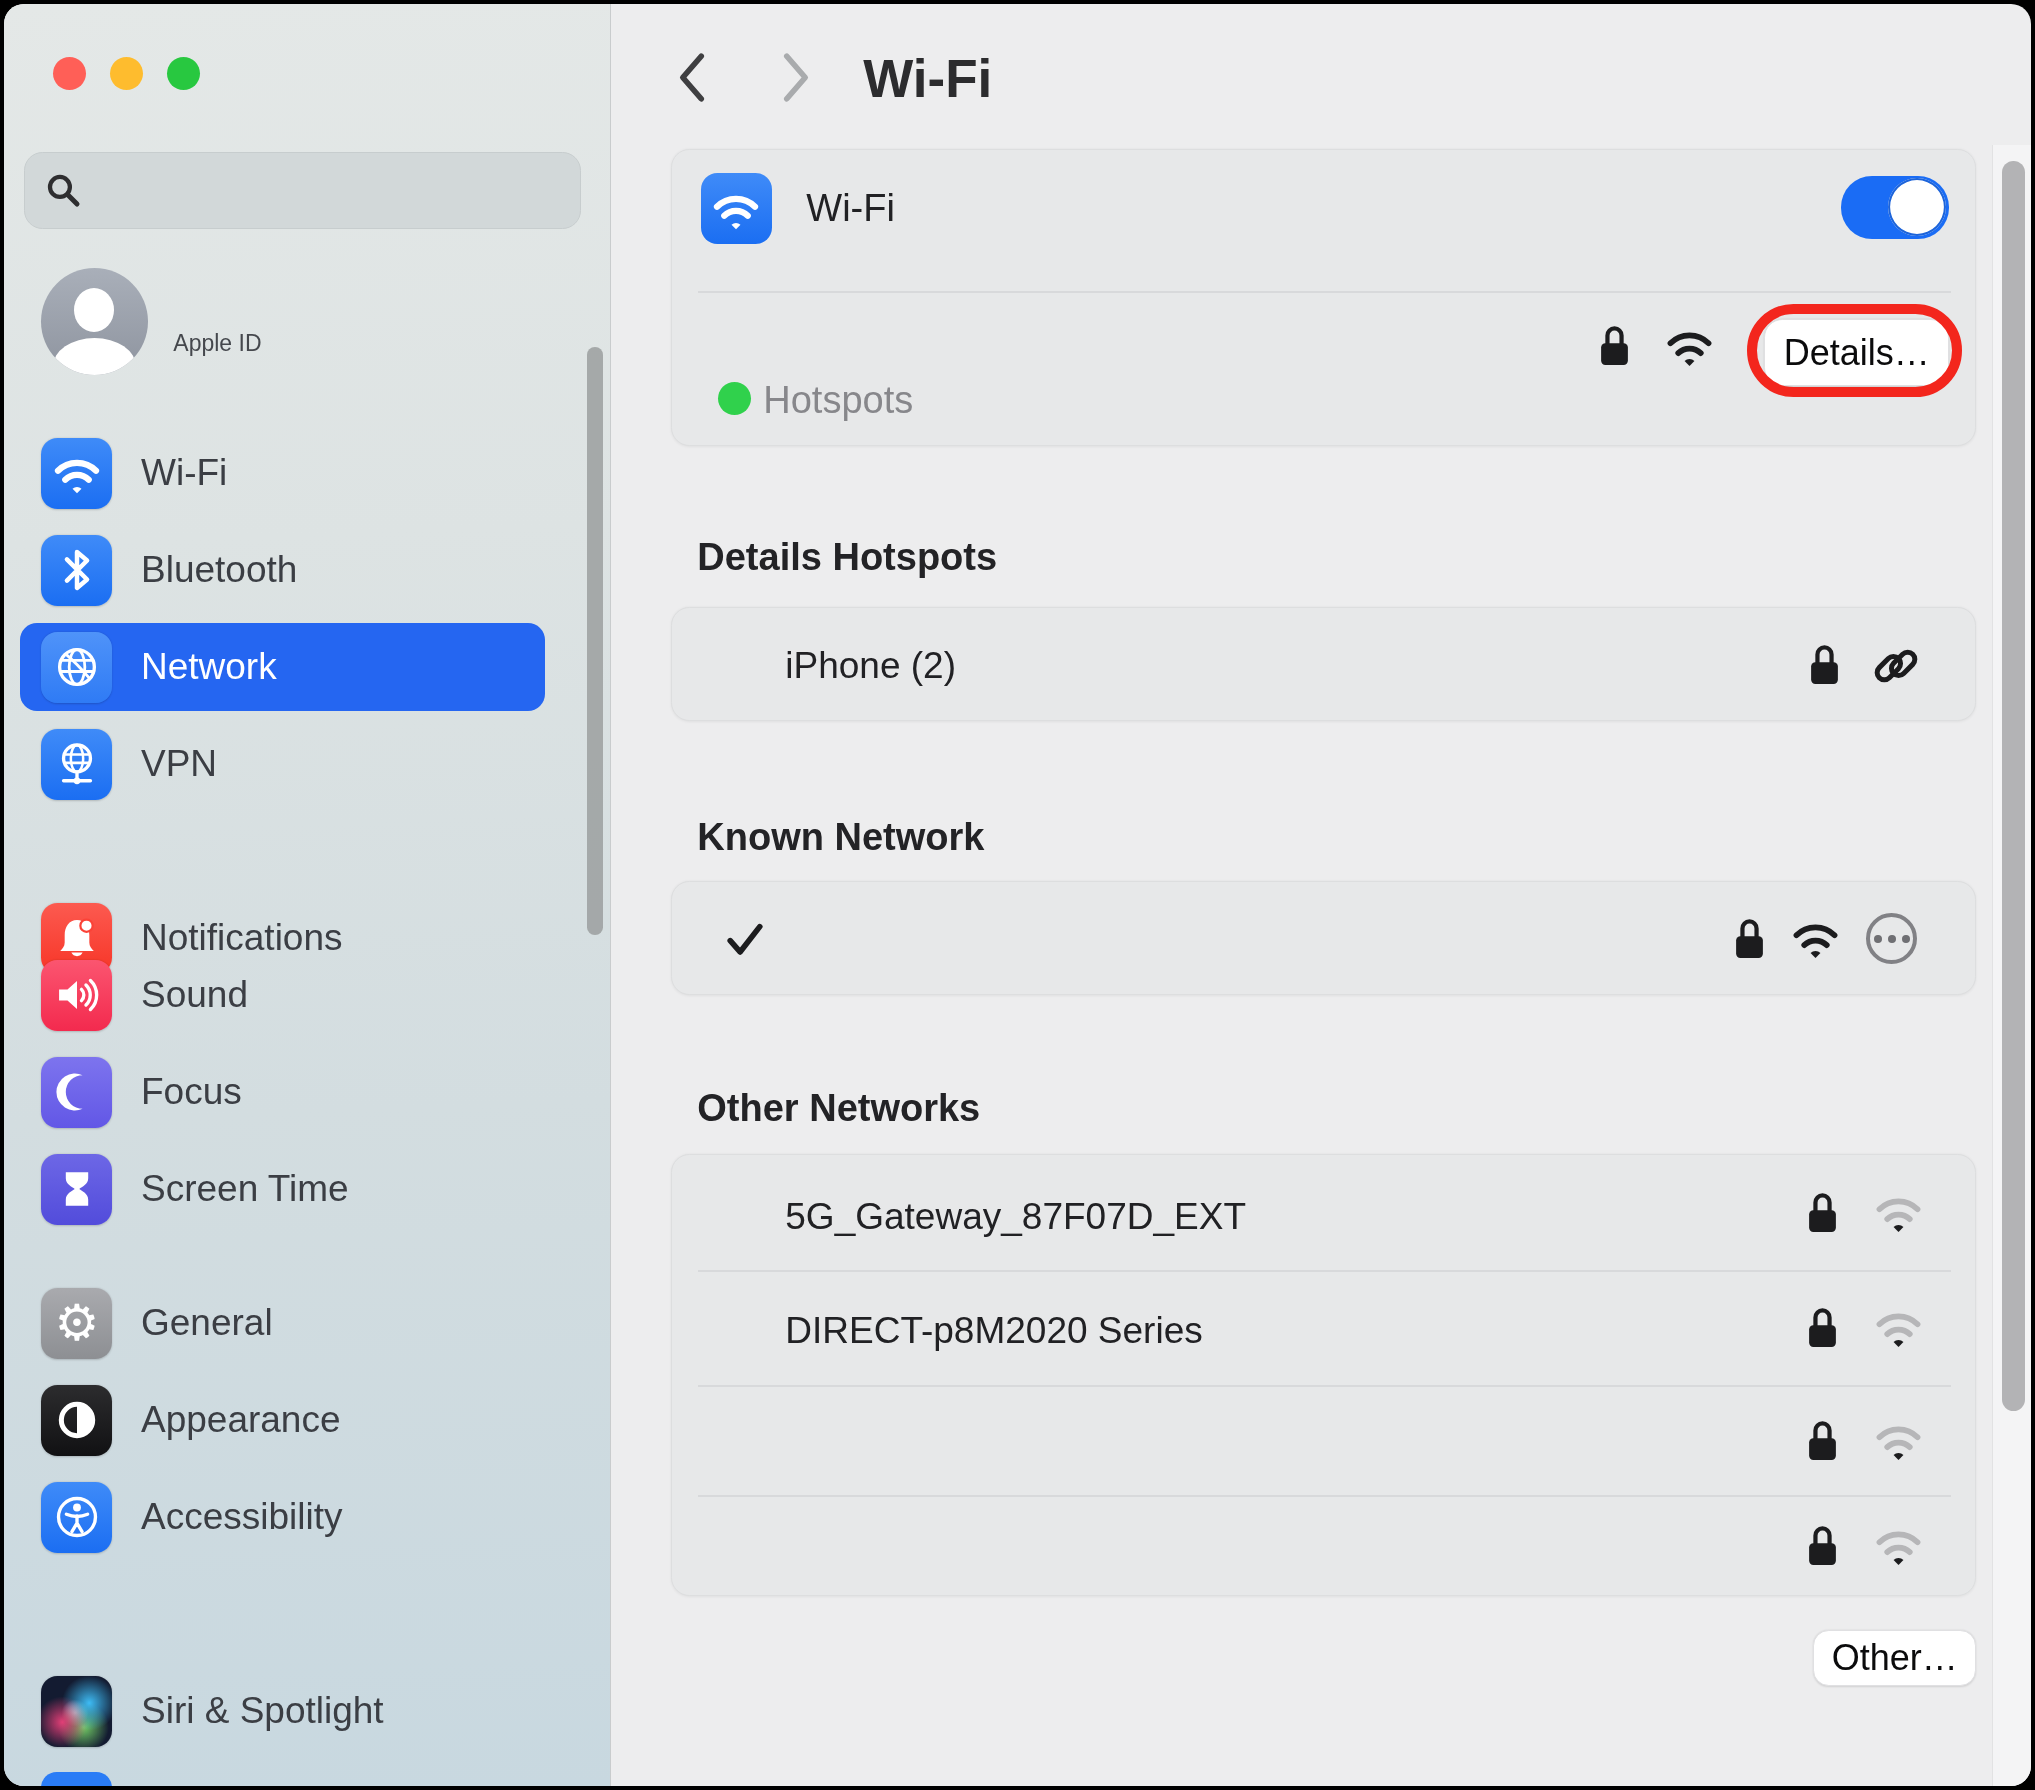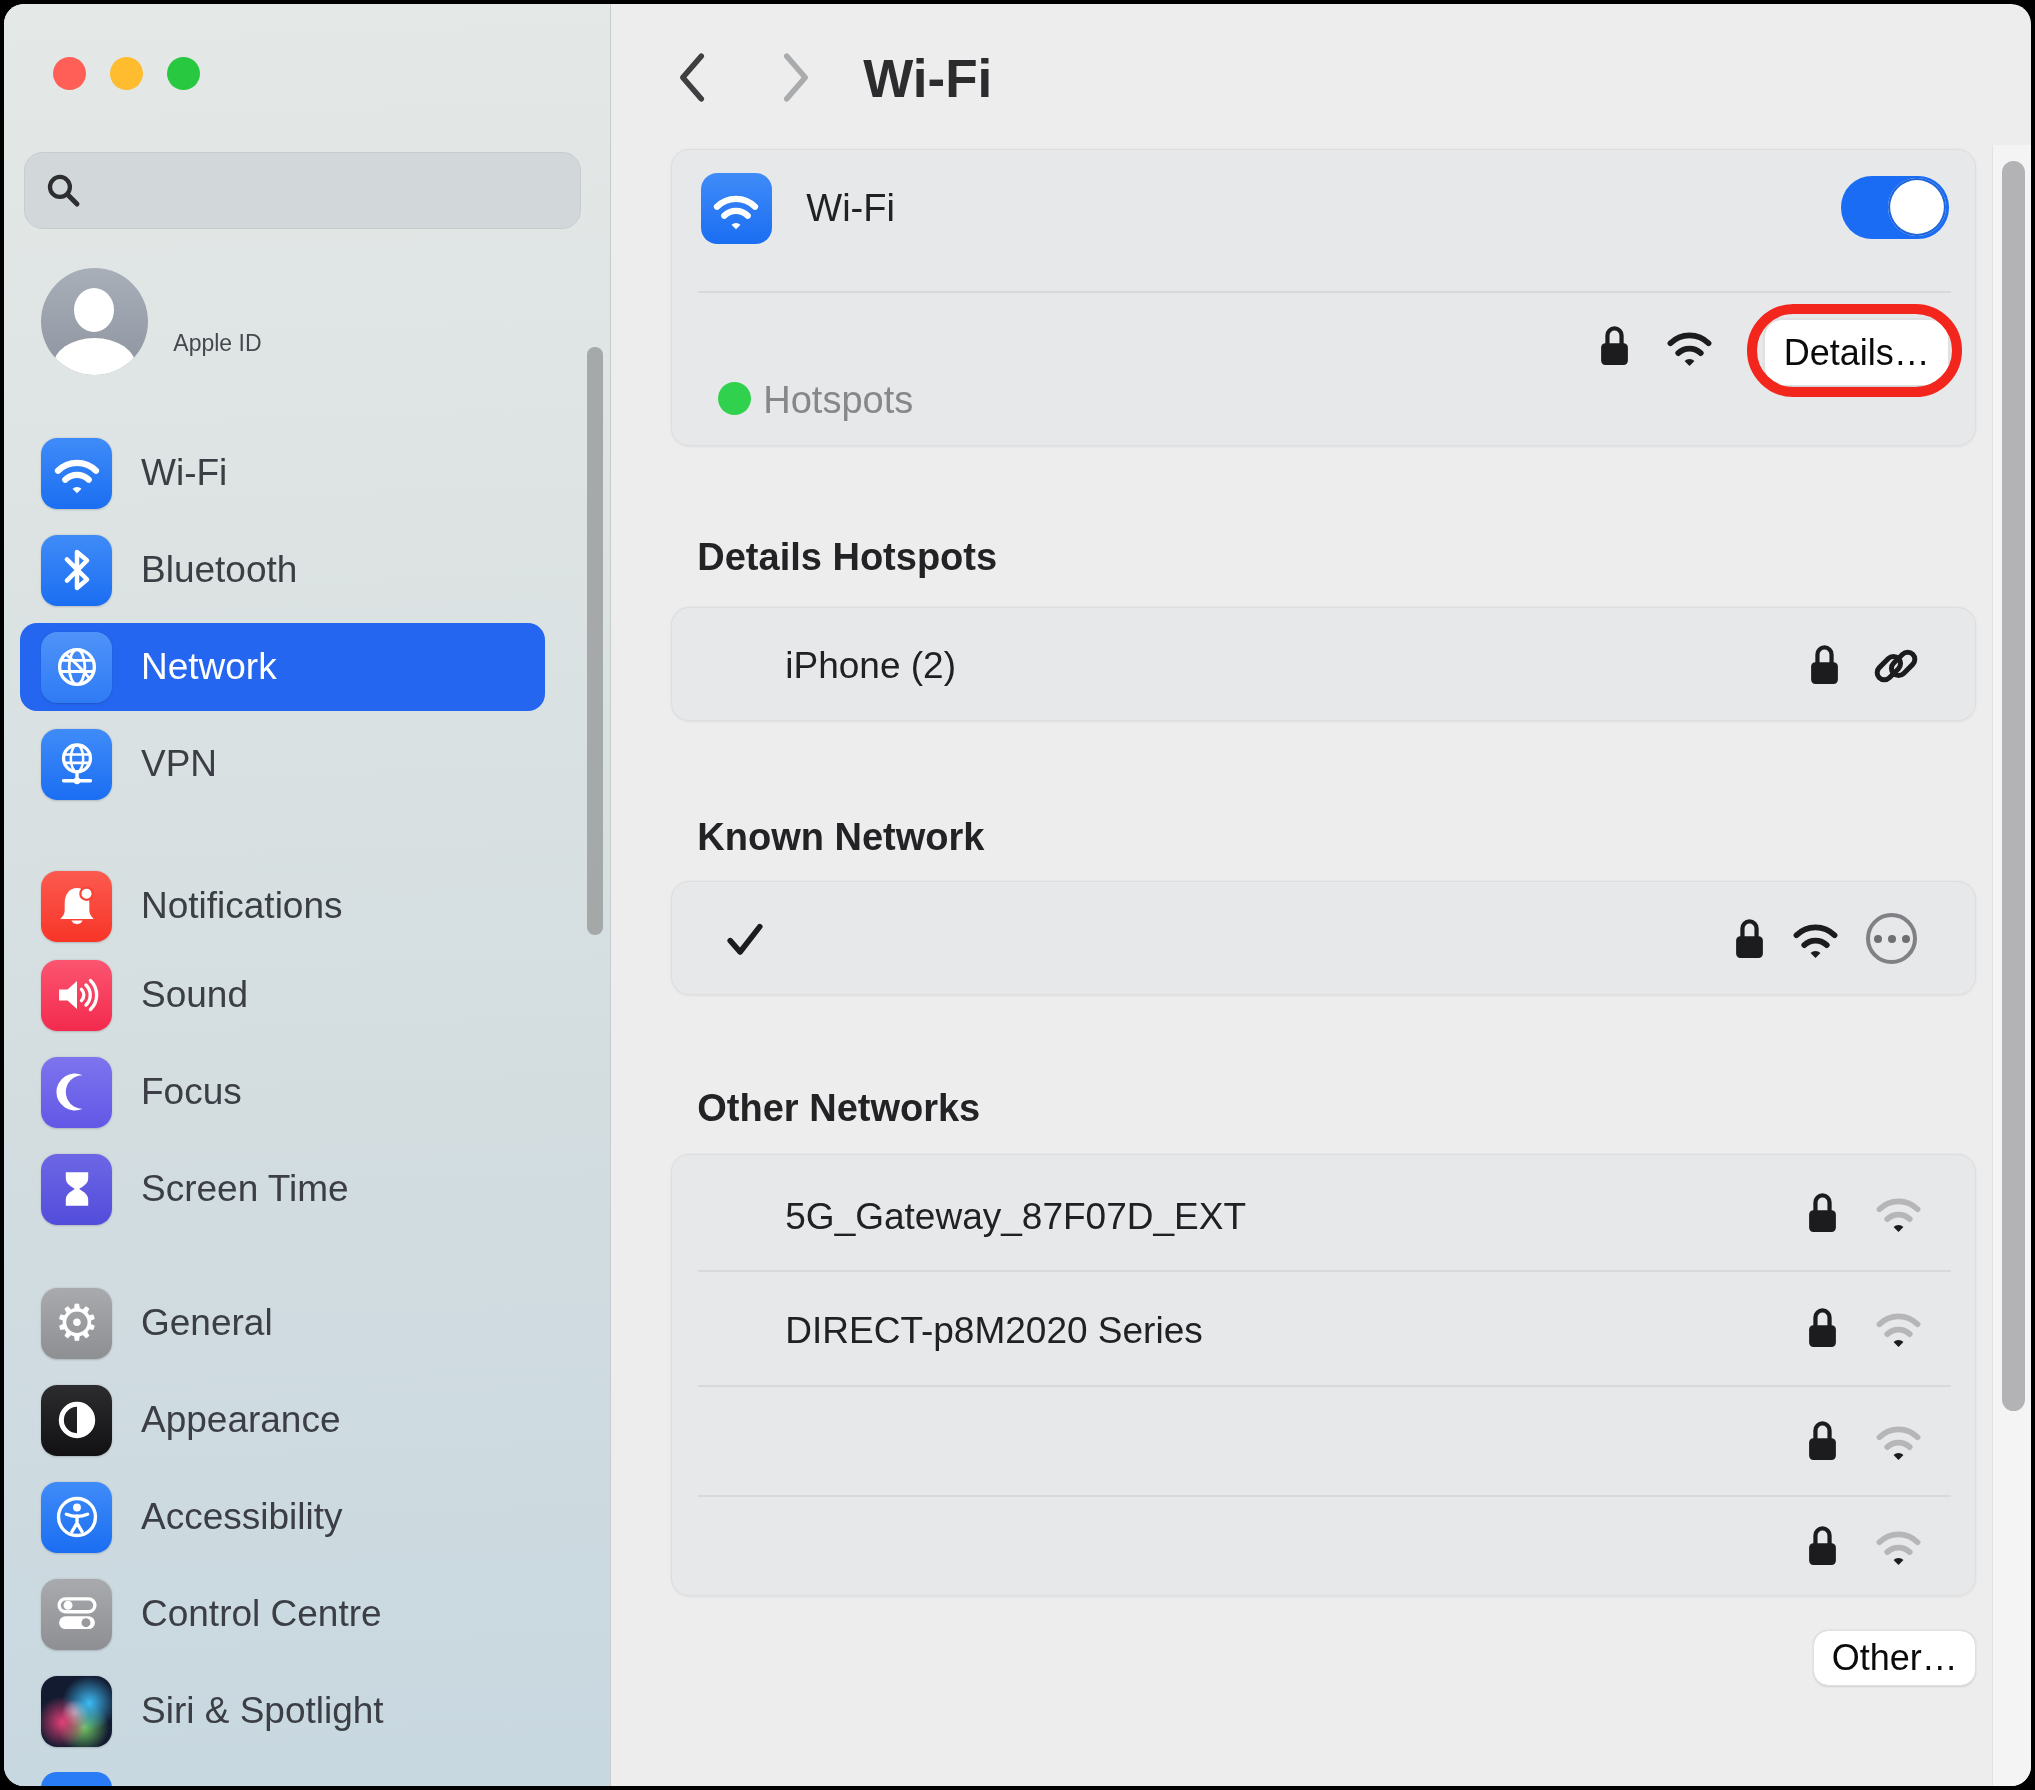--- a/index.html
+++ b/index.html
@@ -129,21 +129,21 @@
           <ellipse cx="50" cy="40" rx="11" ry="24" fill="none" stroke="#fff" stroke-width="4.5"></ellipse>
           <path d="M28 33 H72 M28 48 H72" fill="none" stroke="#fff" stroke-width="4.5"></path>
           <line x1="50" y1="64" x2="50" y2="80" stroke="#fff" stroke-width="6"></line>
           <line x1="26" y1="80" x2="74" y2="80" stroke="#fff" stroke-width="6" stroke-linecap="round"></line>
           <circle cx="50" cy="80" r="6" fill="#fff"></circle>
         </svg>
       </span>
       <span class="lbl">VPN</span>
     </div>
 
-    <div class="sb-item" style="top:858px;">
+    <div class="sb-item" style="top:890px;">
       <span class="tile c-red">
         <svg width="56" height="56" viewBox="0 0 100 100">
           <path d="M50 18 C64 18 72 30 72 45 L72 58 C72 65 76 69 80 73 L20 73 C24 69 28 65 28 58 L28 45 C28 30 36 18 50 18 Z" fill="#fff"></path>
           <path d="M40 76 A11 11 0 0 0 60 76 Z" fill="#fff"></path>
           <circle cx="67" cy="28" r="11" fill="#fff" stroke="#fb4237" stroke-width="4"></circle>
         </svg>
       </span>
       <span class="lbl">Notifications</span>
     </div>
     <div class="sb-item" style="top:947px;">
@@ -192,31 +192,20 @@
       <span class="lbl">Accessibility</span>
     </div>
     <div class="sb-item" style="top:1372px;">
       <span class="tile c-black">
         <svg width="56" height="56" viewBox="0 0 100 100">
           <circle cx="50" cy="50" r="28" fill="none" stroke="#fff" stroke-width="9"></circle>
           <path d="M50 24 A26 26 0 0 1 50 76 Z" fill="#fff"></path>
         </svg>
       </span>
       <span class="lbl">Appearance</span>
-    </div>
-    <div class="sb-item" style="top:1566px;">
-      <span class="tile c-gray">
-        <svg width="56" height="56" viewBox="0 0 100 100">
-          <rect x="18" y="23" width="64" height="23" rx="11.5" fill="none" stroke="#fff" stroke-width="6"></rect>
-          <circle cx="34" cy="34.5" r="8" fill="#fff"></circle>
-          <rect x="18" y="54" width="64" height="23" rx="11.5" fill="#fff"></rect>
-          <circle cx="66" cy="65.5" r="8" fill="#98999d"></circle>
-        </svg>
-      </span>
-      <span class="lbl">Control Centre</span>
     </div>
     <div class="sb-item" style="top:1663px;">
       <span class="tile c-siri"></span>
       <span class="lbl">Siri &amp; Spotlight</span>
     </div>
 
     <div class="sliver"></div>
   </div>
 
   <div class="abs" style="left:673px;top:48px;">

